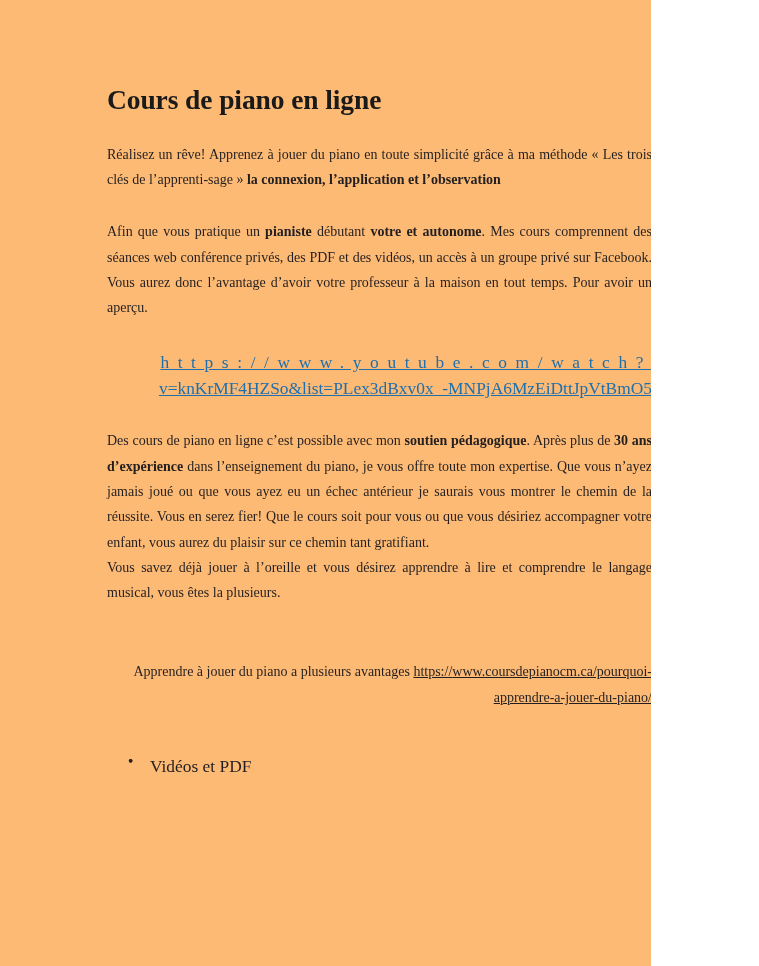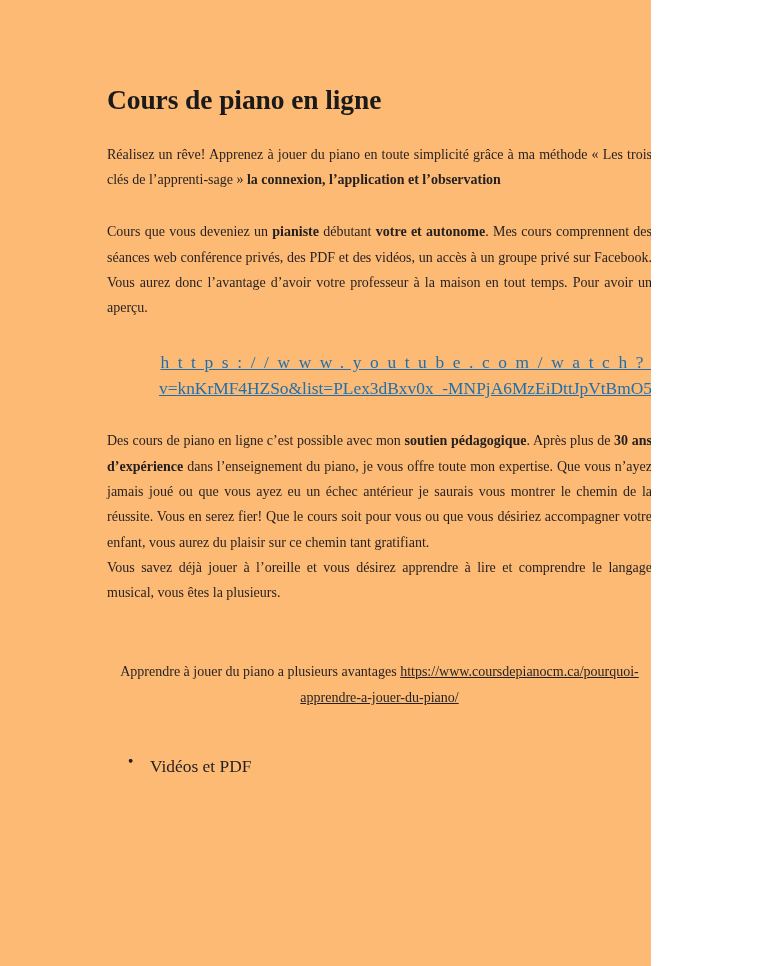--- a/index.html
+++ b/index.html
@@ -44,21 +44,21 @@
   p.body {
     font-size: 14px;
     line-height: 25.3px;
     text-align: justify;
     text-justify: inter-word;
     margin: 0;
     color: #231f20;
     hyphens: none;
     font-family: Liberation Serif, serif;
   }
-  p.body.left { text-align: center; }
+  p.body.left { text-align: right; }
   strong { font-weight: bold; }
   .gap-sm { height: 22px; }
   .gap-md { height: 27px; }
   .gap-lg { height: 30px; }
 
   
   a, .link {
     text-decoration: underline;
     cursor: pointer;
   }
@@ -115,21 +115,21 @@
 
 <div class="page">
   <div class="content">
 
     <h1 class="doc-title">Cours de piano en ligne</h1>
 
     <p class="body"><span>Réalisez un rêve! Apprenez à jouer du piano en toute simplicité grâce à ma méthode « Les trois clés de l’apprenti-sage » </span><strong>la connexion, l’application et l’observation</strong></p>
 
     <div class="gap-md"></div>
 
-    <p class="body"><span>Cours que vous deveniez un </span><strong>pianiste</strong><span> débutant </span><strong>votre et autonome</strong><span>. Mes cours comprennent des séances web conférence privés, des PDF et des vidéos, un accès à un groupe privé sur Facebook. Vous aurez donc l’avantage d’avoir votre professeur à la maison en tout temps. Pour avoir un aperçu.</span></p>
+    <p class="body"><span>Afin que vous pratique un </span><strong>pianiste</strong><span> débutant </span><strong>votre et autonome</strong><span>. Mes cours comprennent des séances web conférence privés, des PDF et des vidéos, un accès à un groupe privé sur Facebook. Vous aurez donc l’avantage d’avoir votre professeur à la maison en tout temps. Pour avoir un aperçu.</span></p>
 
     <div class="gap-lg"></div>
 
     <a class="link-blue" href="#">
         <span class="spaced">https://www.youtube.com/watch?</span>
         <span class="plain">v=knKrMF4HZSo&amp;list=PLex3dBxv0x_-MNPjA6MzEiDttJpVtBmO5</span>
       </a>
 
     <div class="gap-md"></div>
 

